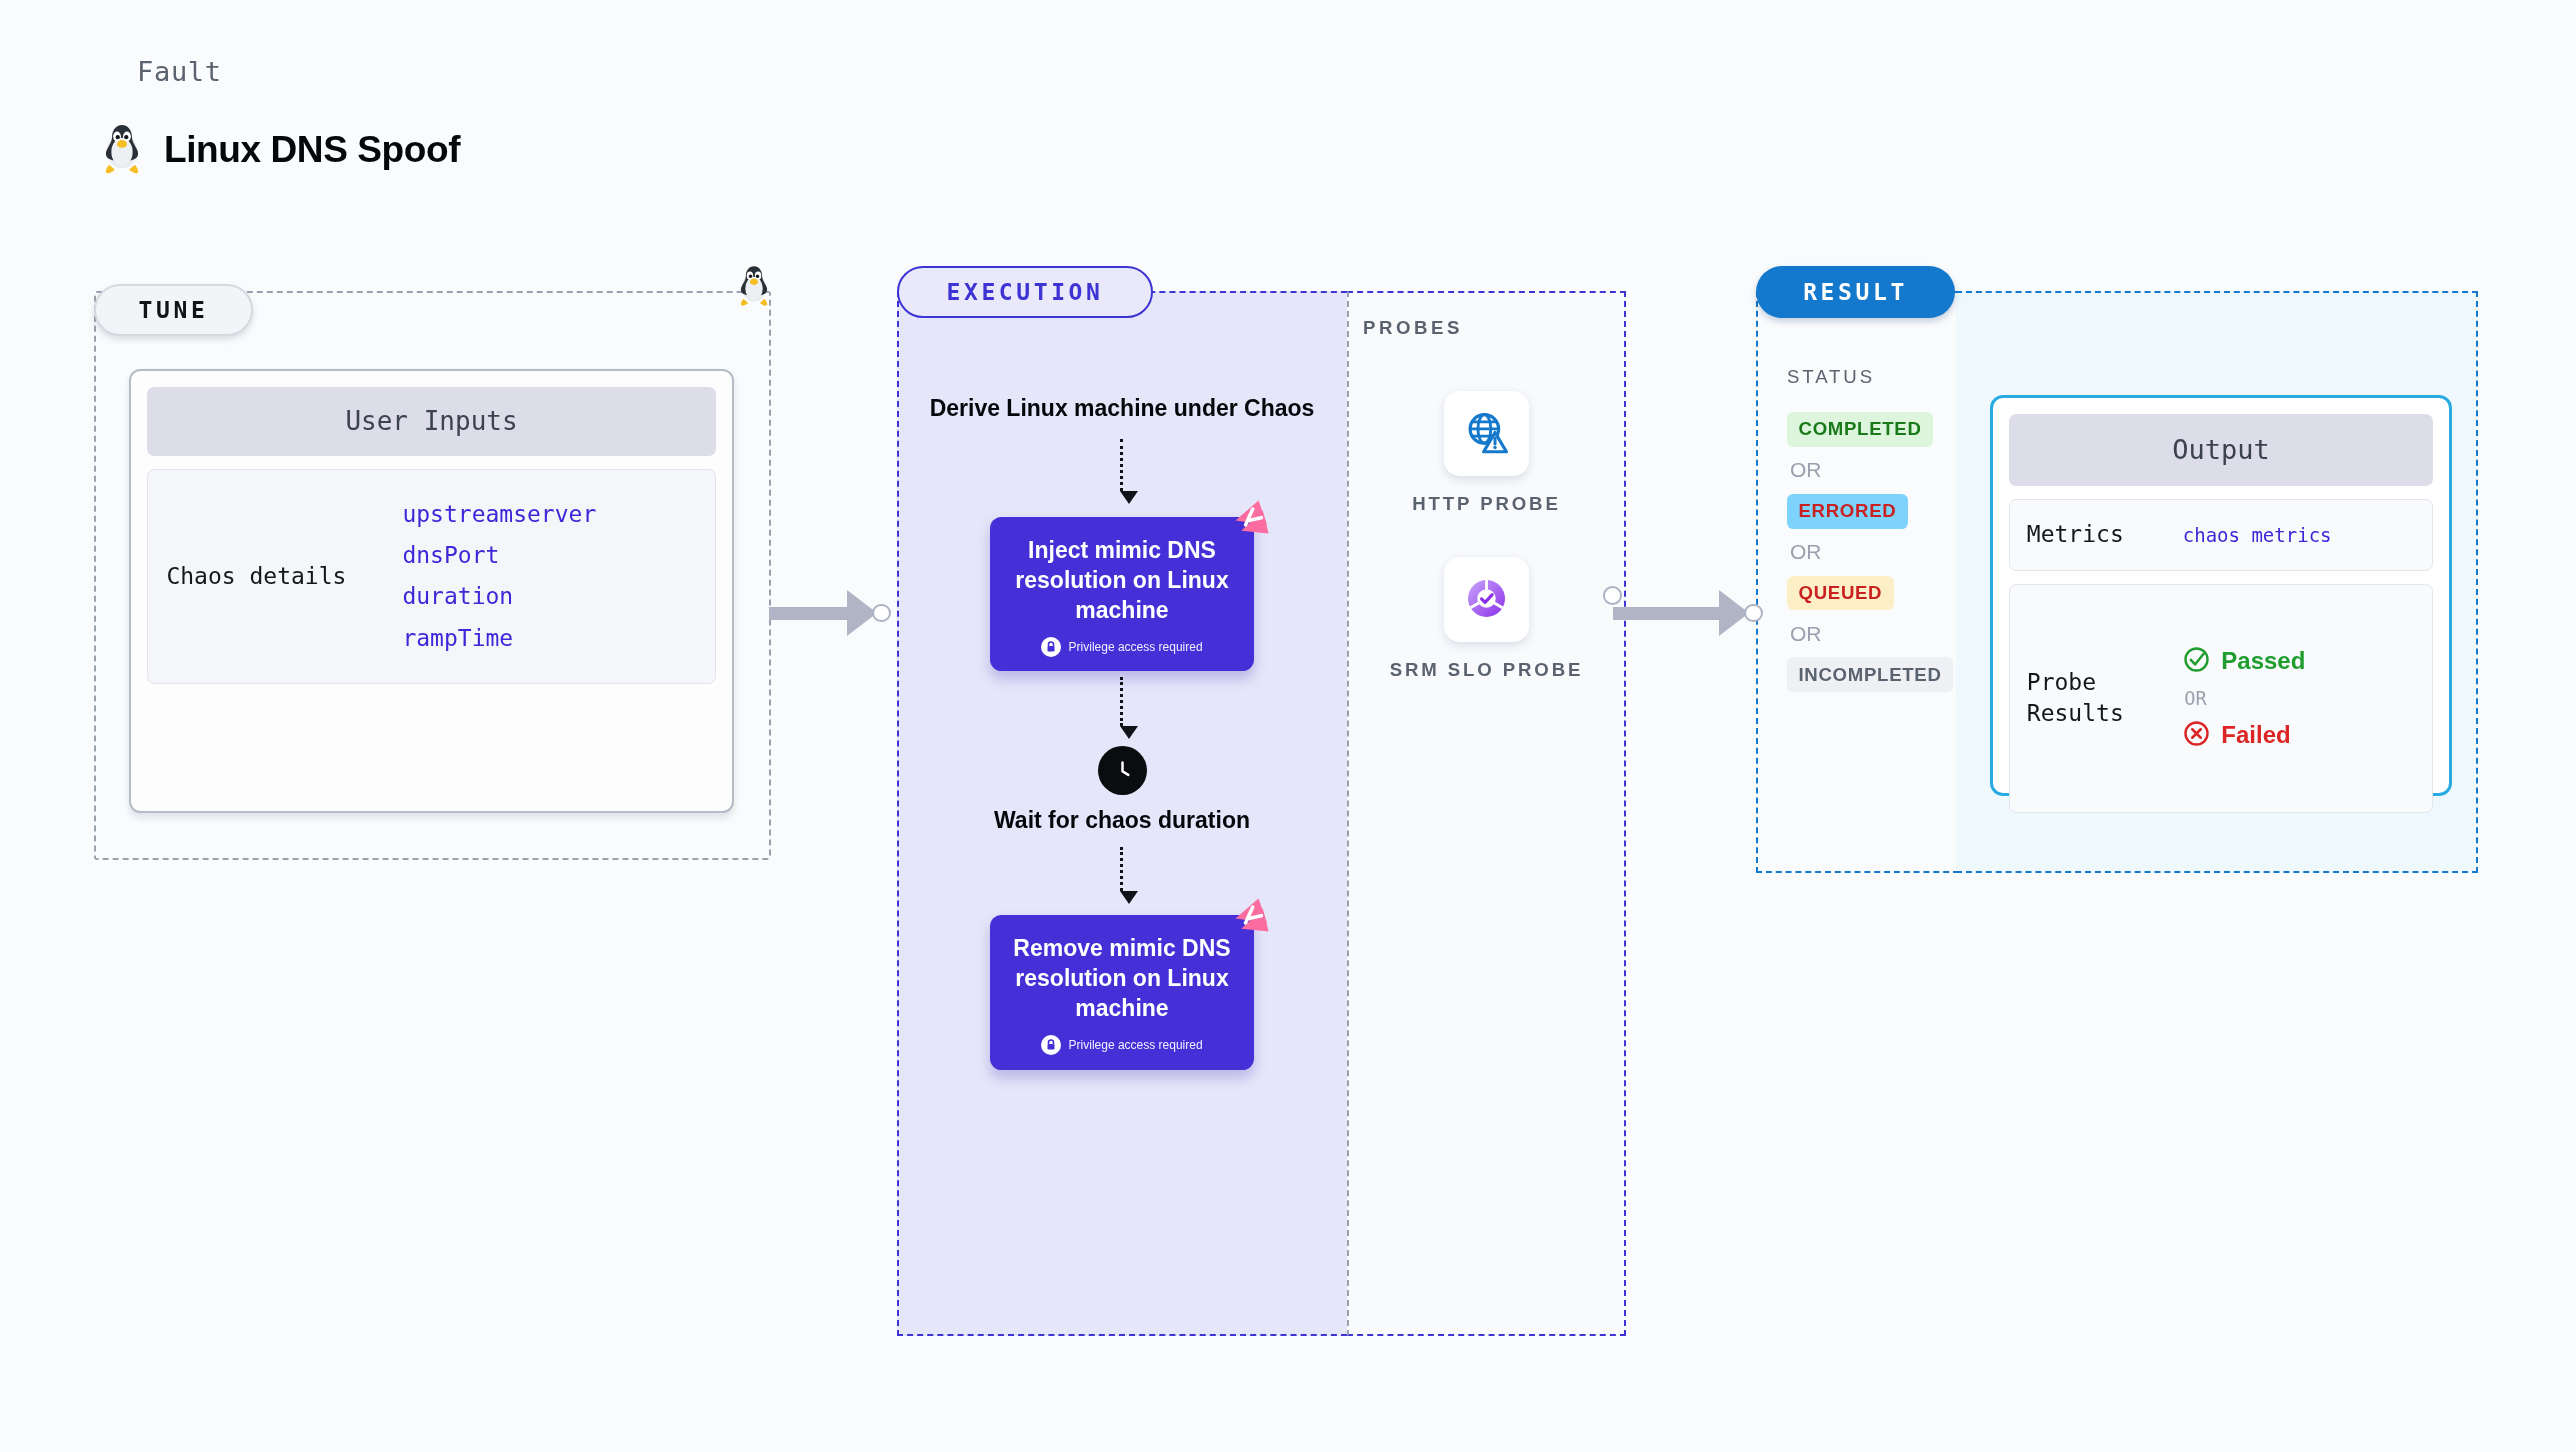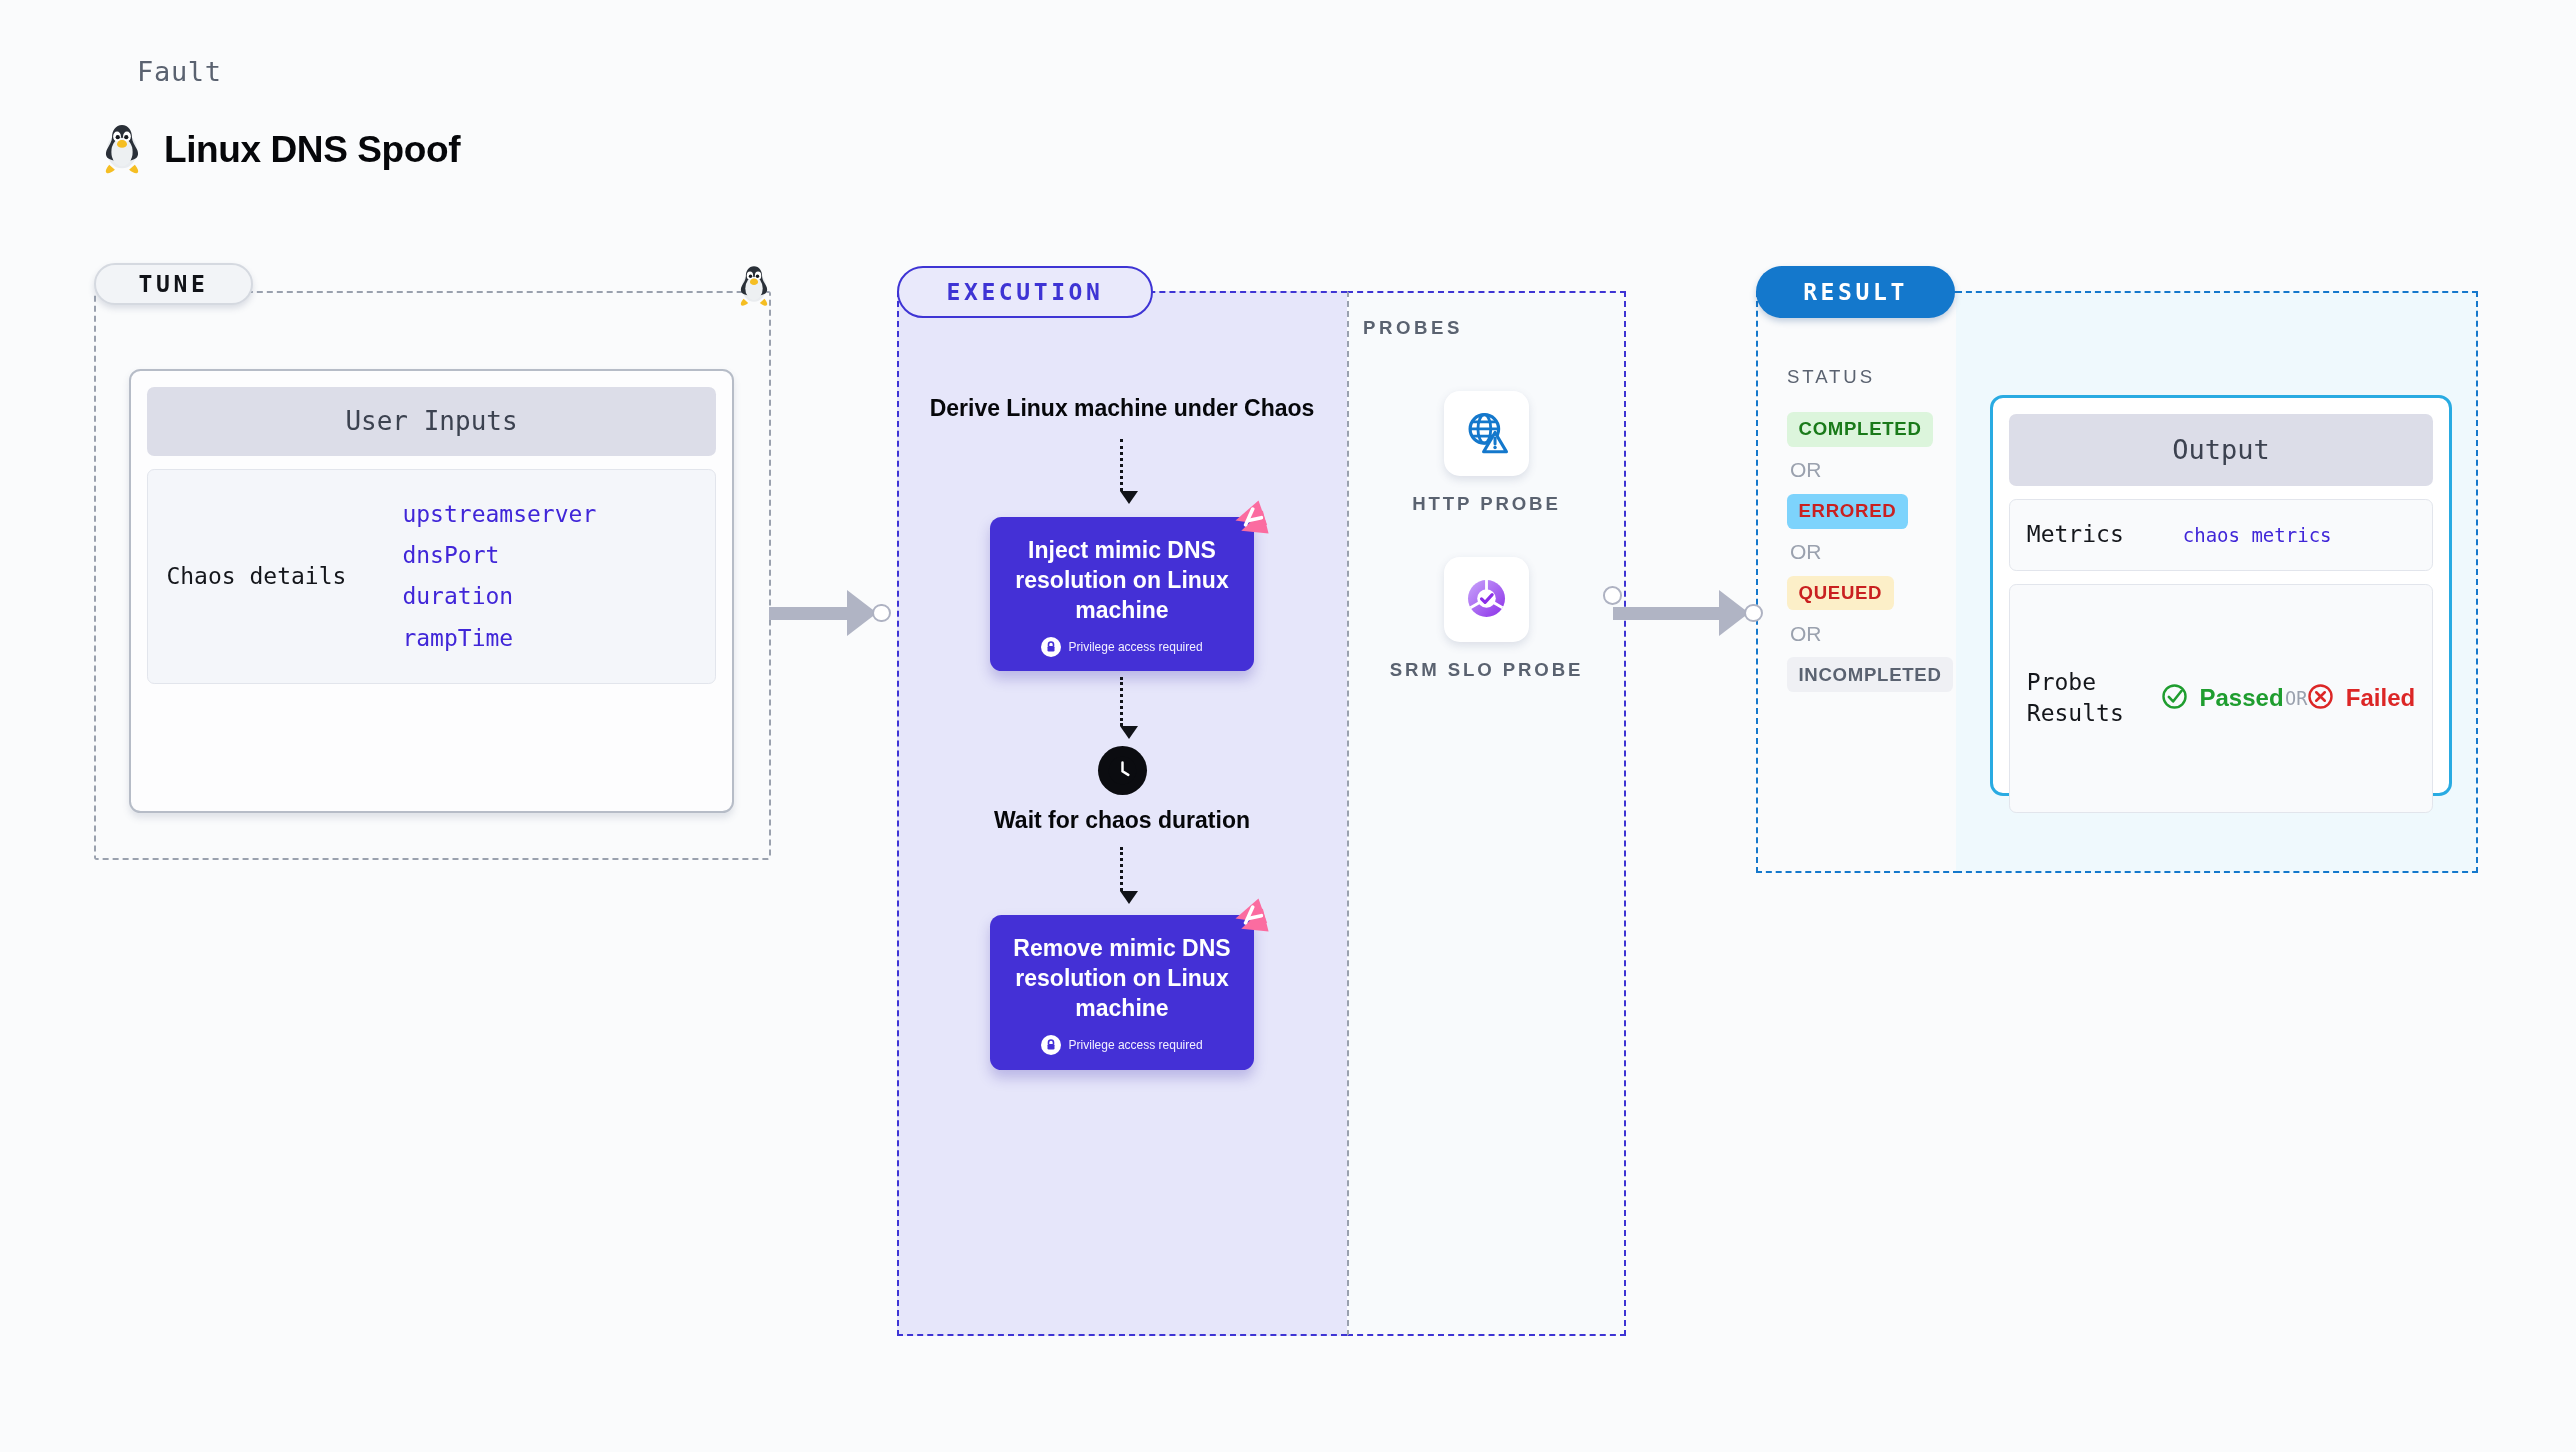--- a/index.html
+++ b/index.html
@@ -34,21 +34,21 @@
                 border: 2.9px dashed #1478CC; border-left: none; background: #EFF9FD; }
 
   
   .pill {
     position: absolute; display: flex; align-items: center; justify-content: center;
     border-radius: 29px;
     font-family: "DejaVu Sans Mono", monospace;
     font-weight: 700; font-size: 23px; letter-spacing: 3.6px;
   }
   .pill-tune {
-    left: 94px; top: 263px; width: 159px; height: 42px;
+    left: 94px; top: 284px; width: 159px; height: 52px;
     background: #F2F4F7; border: 2.1px solid #D5D9E0; color: #111318;
     box-shadow: 0 3.6px 6.4px rgba(80,90,120,.18);
   }
   .pill-exec {
     left: 897px; top: 266px; width: 256px; height: 52px;
     background: #E9E9FB; border: 2.9px solid #3E34D4; color: #3E34D4;
   }
   .pill-result {
     left: 1756px; top: 266px; width: 199px; height: 52px;
     background: #1478CC; border: none; color: #FFFFFF;
@@ -195,21 +195,21 @@
   }
   .out-row {
     margin-top: 13px; background: #F9FAFC; border: 1.4px solid #E2E5EC; border-radius: 7.2px;
     display: flex; align-items: center; padding: 11.5px 17px;
     font-family: "DejaVu Sans Mono", monospace;
   }
   .out-row .ok { width: 156px; font-size: 23px; color: #14161B; line-height: 1.35; }
   .out-row .ov { font-size: 19px; color: #4026D8; }
   .row-metrics { height: 72px; }
   .row-probe   { height: 229px; }
-  .pr-stack { display: flex; flex-direction: row; }
+  .pr-stack { display: flex; flex-direction: column; }
   .pr-line { display: flex; align-items: center; gap: 11.5px; }
   .pr-word { font-family: "Liberation Sans", sans-serif; font-size: 24px; font-weight: 700; }
   .pr-pass { color: #1F9D2F; }
   .pr-fail { color: #DC2626; }
   .pr-or { font-family: "DejaVu Sans Mono", monospace; font-size: 18.6px; color: #9AA1AE; margin: 11.5px 0 11.5px 1.4px; }
 </style>
 </head>
 <body>
 
 <div id="stage">

